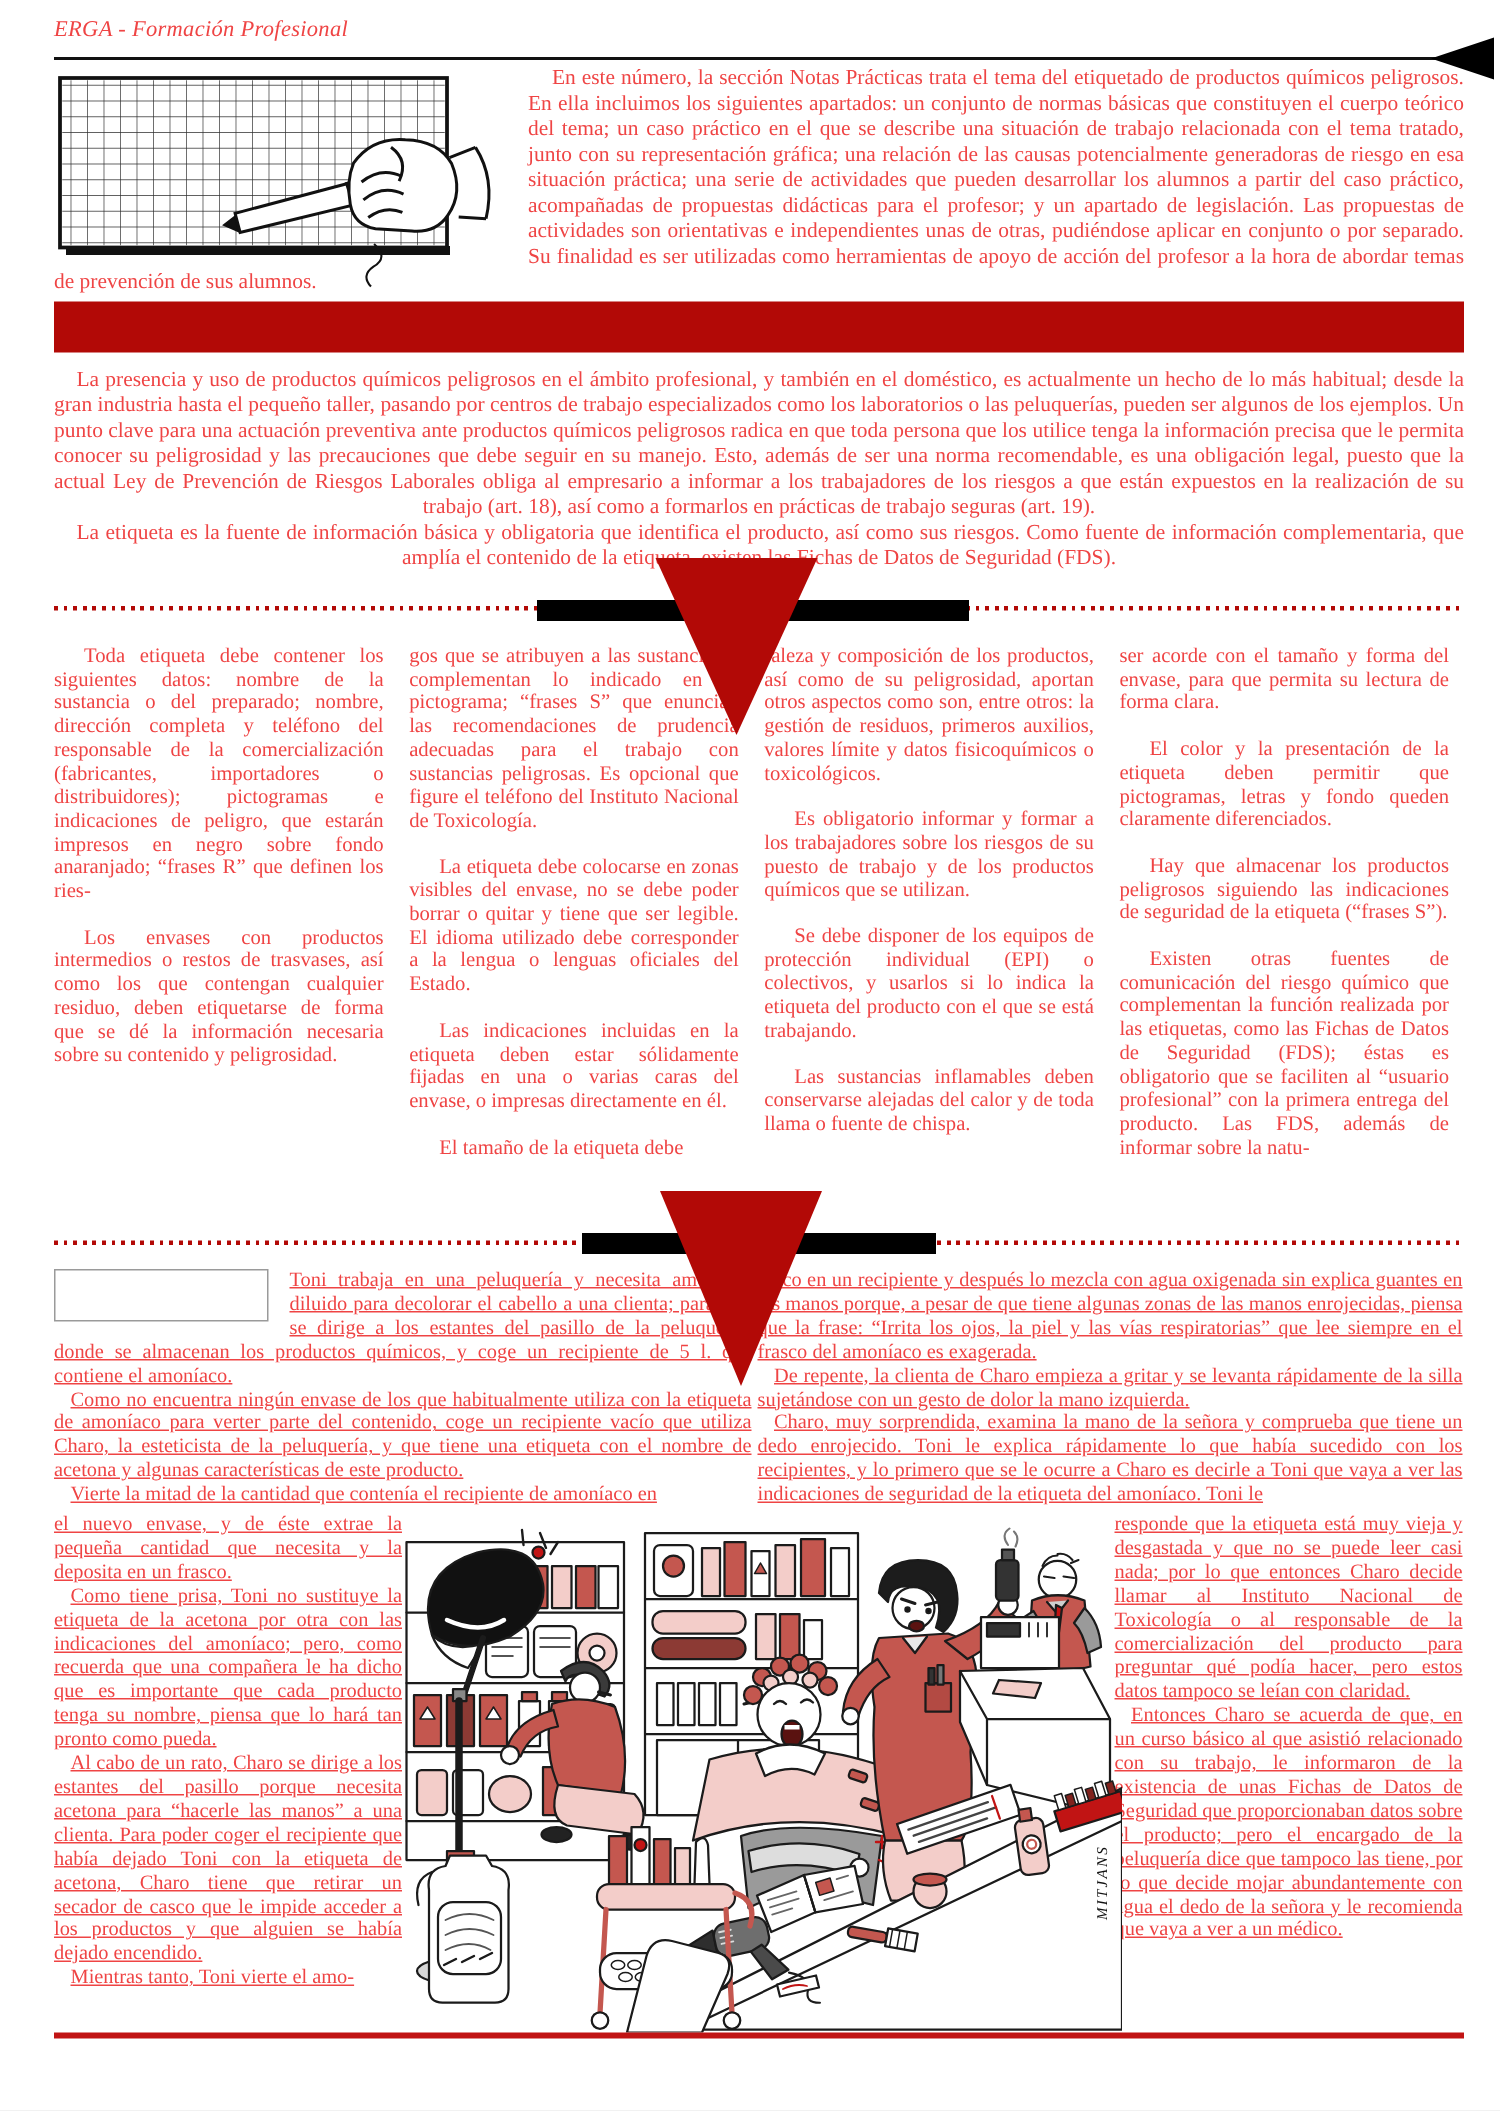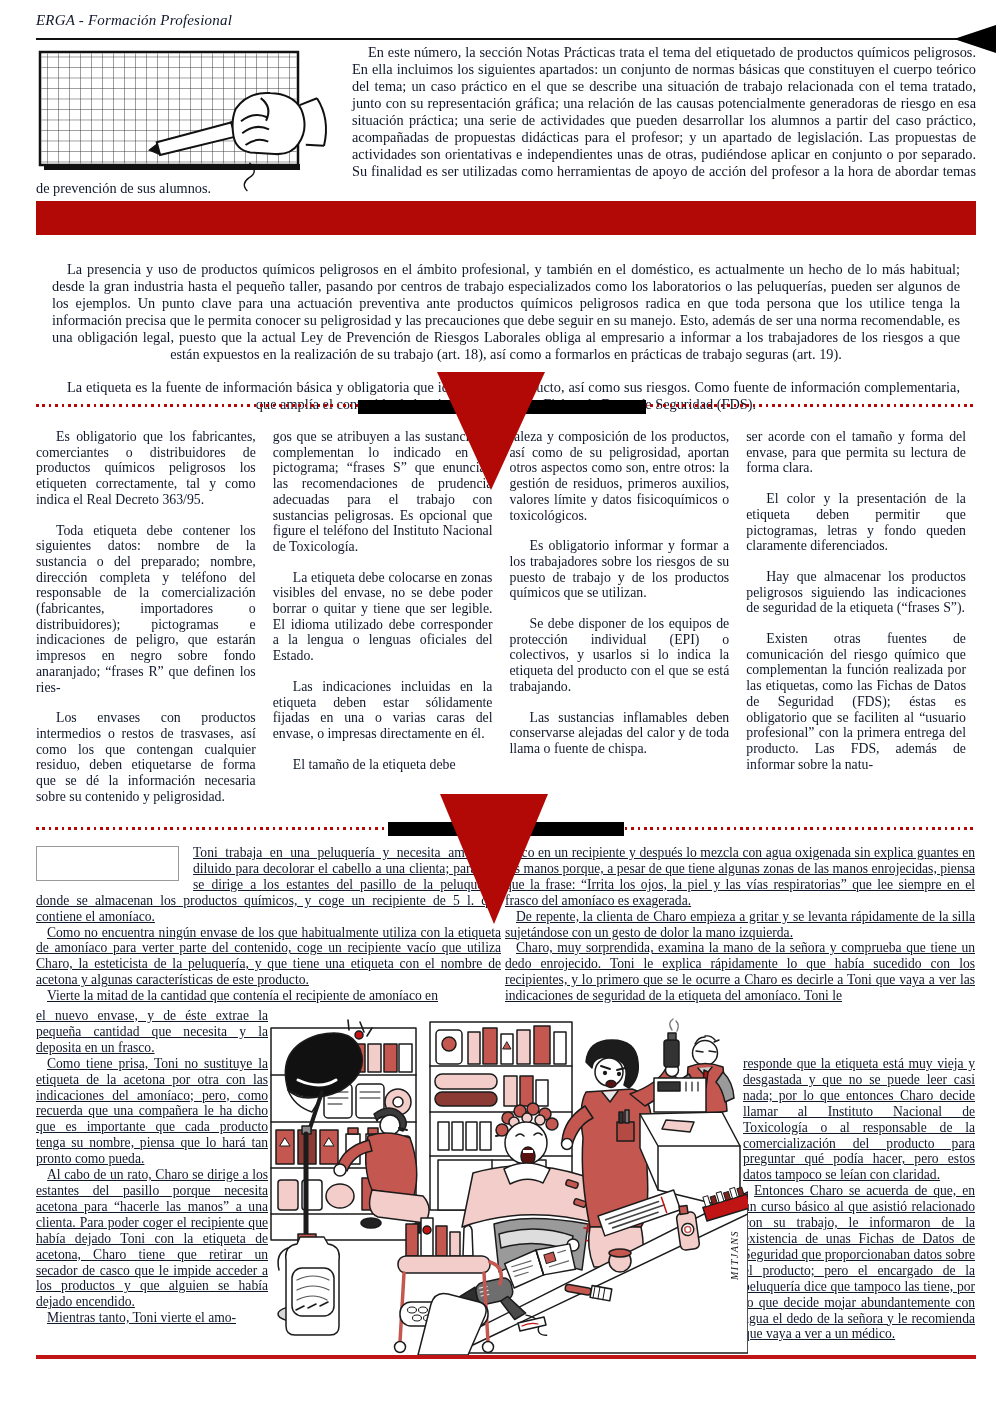--- a/index.html
+++ b/index.html
@@ -1,33 +1,33 @@
 <!DOCTYPE html>
 <html><head>
 <meta charset="utf-8">
 <style>
   html,body{margin:0;padding:0;background:#e8e8e8;}
   #page{position:relative;width:1000px;height:1407px;background:#ffffff;margin:0 auto;
-        font-family:"Liberation Serif","DejaVu Serif",serif;color:#0f172a;overflow:hidden;}
+        font-family:"Liberation Serif","DejaVu Serif",serif;color:#ef4444;overflow:hidden;}
   .abs{position:absolute;}
   
   #hdr-title{left:36px;top:12px;font-style:italic;font-size:15px;letter-spacing:.2px;}
   #hdr-rule{left:36px;top:38px;width:922px;height:2px;background:#111;}
   #hdr-tri{left:954px;top:25px;width:0;height:0;border-top:14px solid transparent;
            border-bottom:14px solid transparent;border-right:42px solid #000;}
   
   #intro{left:36px;top:44px;width:940px;font-size:14.3px;line-height:17px;text-align:justify;}
   #intro .img-float{float:left;width:306px;height:126px;margin:2px 10px 0 0;position:relative;}
   #intro .img-float svg{position:absolute;left:0;top:0;overflow:visible;}
   #intro p{margin:0;text-indent:16px;}
   
   #banner{left:36px;top:201px;width:940px;height:34px;background:#b20906;}
   
   #lead{left:36px;top:245px;width:940px;font-size:14.3px;line-height:17px;}
-  #lead p{margin:16px;text-indent:15px;text-align:justify;text-align-last:center;}
+  #lead p{margin:0;text-indent:15px;text-align:justify;text-align-last:center;}
   
   .dotline{width:940px;height:3px;left:36px;
     background:repeating-linear-gradient(90deg,#b20906 0 2.6px,transparent 2.6px 6.4px);}
   .blackbar{height:14px;background:#000;}
   .redtri{width:0;height:0;}
   #tri1{left:437px;top:372px;border-left:54px solid transparent;border-right:54px solid transparent;
         border-top:118px solid #b20906;z-index:5;}
   #tri2{left:440px;top:794px;border-left:54px solid transparent;border-right:54px solid transparent;
         border-top:130px solid #b20906;z-index:5;}
   
@@ -37,21 +37,21 @@
   #cols p.cont{text-indent:0;}
   
   .caso{font-size:13.6px;line-height:15.9px;text-align:justify;}
   .caso p{margin:0;text-indent:11px;text-decoration:underline;}
   .caso p.cont{text-indent:0;}
   #caso-lw{left:36px;top:845px;width:465px;}
   #caso-lw .label-box{float:left;width:141px;height:33px;border:1px solid #9a9a9a;
                       margin:1px 14px 3px 0;background:#fff;}
   #caso-ln{left:36px;top:1008px;width:232px;}
   #caso-rw{left:505px;top:845px;width:470px;}
-  #caso-rn{left:743px;top:1008px;width:232px;margin-top:48px;}
+  #caso-rn{left:743px;top:1008px;width:232px;}
   
   #salon{left:268px;top:1018px;width:480px;height:337px;}
   
   #foot-rule{left:36px;top:1355px;width:940px;height:4px;background:#c11414;}
   svg text{font-family:"Liberation Serif",serif;}
 </style>
 </head>
 <body>
 
 <div id="page">
@@ -92,21 +92,20 @@
     <p>La presencia y uso de productos químicos peligrosos en el ámbito profesional, y también en el doméstico, es actualmente un hecho de lo más habitual; desde la gran industria hasta el pequeño taller, pasando por centros de trabajo especializados como los laboratorios o las peluquerías, pueden ser algunos de los ejemplos. Un punto clave para una actuación preventiva ante productos químicos peligrosos radica en que toda persona que los utilice tenga la información precisa que le permita conocer su peligrosidad y las precauciones que debe seguir en su manejo. Esto, además de ser una norma recomendable, es una obligación legal, puesto que la actual Ley de Prevención de Riesgos Laborales obliga al empresario a informar a los trabajadores de los riesgos a que están expuestos en la realización de su trabajo (art. 18), así como a formarlos en prácticas de trabajo seguras (art. 19).</p>
     <p>La etiqueta es la fuente de información básica y obligatoria que identifica el producto, así como sus riesgos. Como fuente de información complementaria, que amplía el contenido de la etiqueta, existen las Fichas de Datos de Seguridad (FDS).</p>
   </div>
 
   <div class="abs dotline" style="top:404px;"></div>
   <div class="abs blackbar" style="left:358px;top:400px;width:288px;"></div>
   <div class="abs redtri" id="tri1"></div>
 
   <div class="abs" id="cols">
     <div class="col">
-      <p>Es obligatorio que los fabricantes, comerciantes o distribuidores de productos químicos peligrosos los etiqueten correctamente, tal y como indica el Real Decreto 363/95.</p>
       <p>Toda etiqueta debe contener los siguientes datos: nombre de la sustancia o del preparado; nombre, dirección completa y teléfono del responsable de la comercialización (fabricantes, importadores o distribuidores); pictogramas e indicaciones de peligro, que estarán impresos en negro sobre fondo anaranjado; “frases R” que definen los ries-</p>
       <p>Los envases con productos intermedios o restos de trasvases, así como los que contengan cualquier residuo, deben etiquetarse de forma que se dé la información necesaria sobre su contenido y peligrosidad.</p>
     </div>
     <div class="col">
       <p class="cont">gos que se atribuyen a las sustancias y complementan lo indicado en el pictograma; “frases S” que enuncian las recomendaciones de prudencia adecuadas para el trabajo con sustancias peligrosas. Es opcional que figure el teléfono del Instituto Nacional de Toxicología.</p>
       <p>La etiqueta debe colocarse en zonas visibles del envase, no se debe poder borrar o quitar y tiene que ser legible. El idioma utilizado debe corresponder a la lengua o lenguas oficiales del Estado.</p>
       <p>Las indicaciones incluidas en la etiqueta deben estar sólidamente fijadas en una o varias caras del envase, o impresas directamente en él.</p>
       <p>El tamaño de la etiqueta debe</p>
     </div>
     <div class="col">

